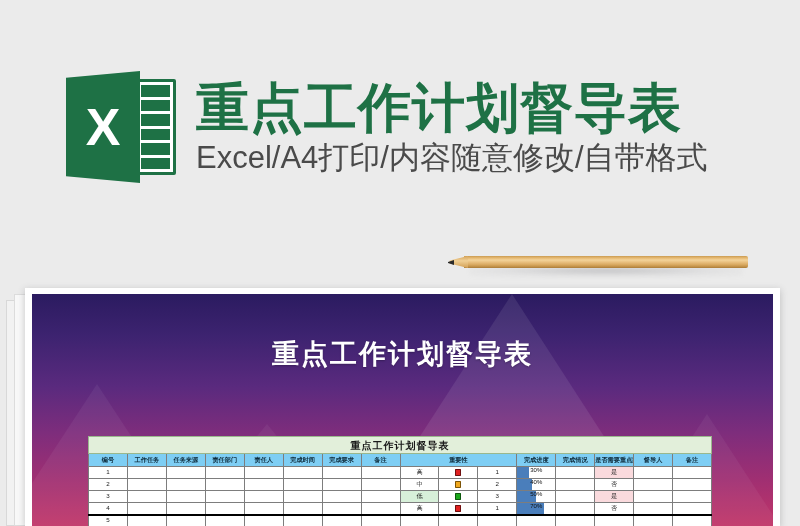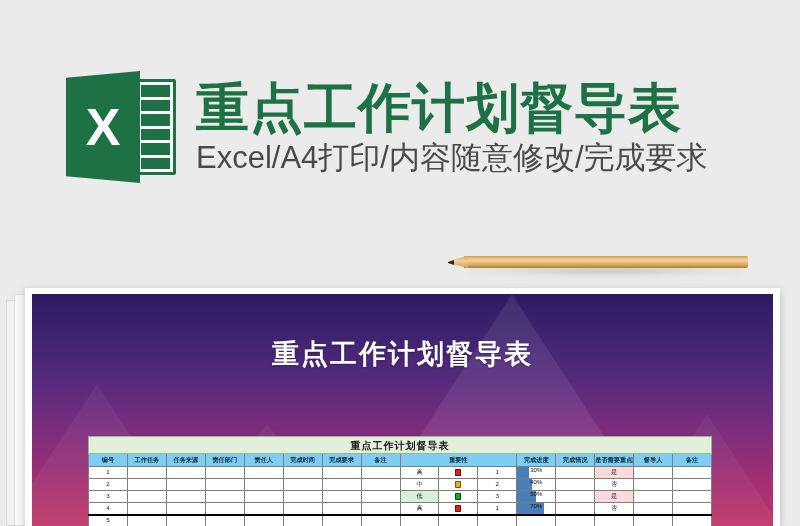--- a/index.html
+++ b/index.html
@@ -154,21 +154,21 @@
           <div class="xl-cell"></div>
         <div class="xl-cell pale"></div>
           <div class="xl-cell"></div>
       </div>
       <div class="xl-flap"></div>
       <div class="xl-x">X</div>
     </div>
 
     <div class="brand-text">
       <div class="brand-title">重点工作计划督导表</div>
-      <div class="brand-sub">Excel/A4打印/内容随意修改/完成要求</div>
+      <div class="brand-sub">Excel/A4打印/内容随意修改/自带格式</div>
     </div>
 
   </div>
 
   <div class="pencil">
     <div class="pencil-shadow"></div>
     <div class="pencil-body"></div>
     <div class="pencil-tip"></div>
     <div class="pencil-lead"></div>
   </div>

